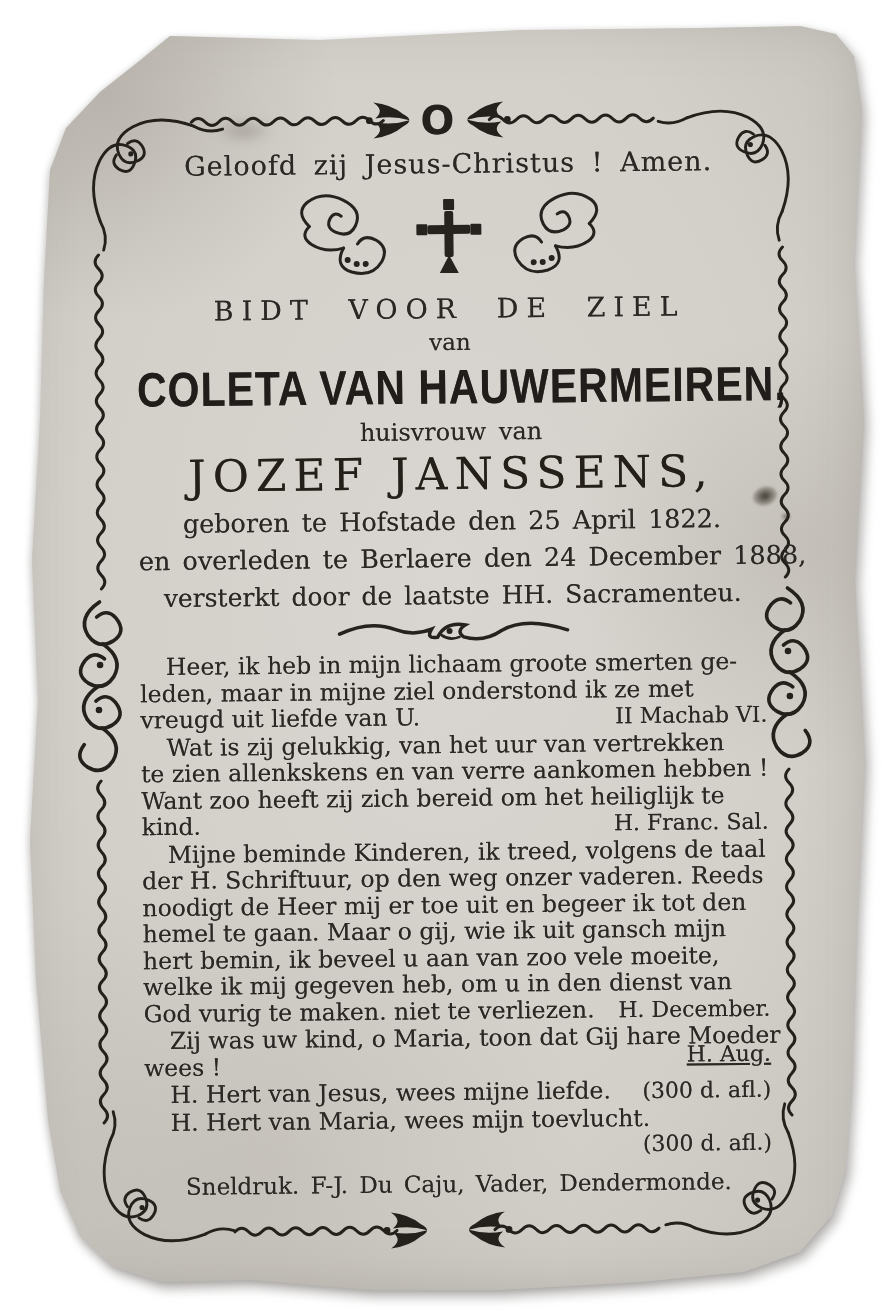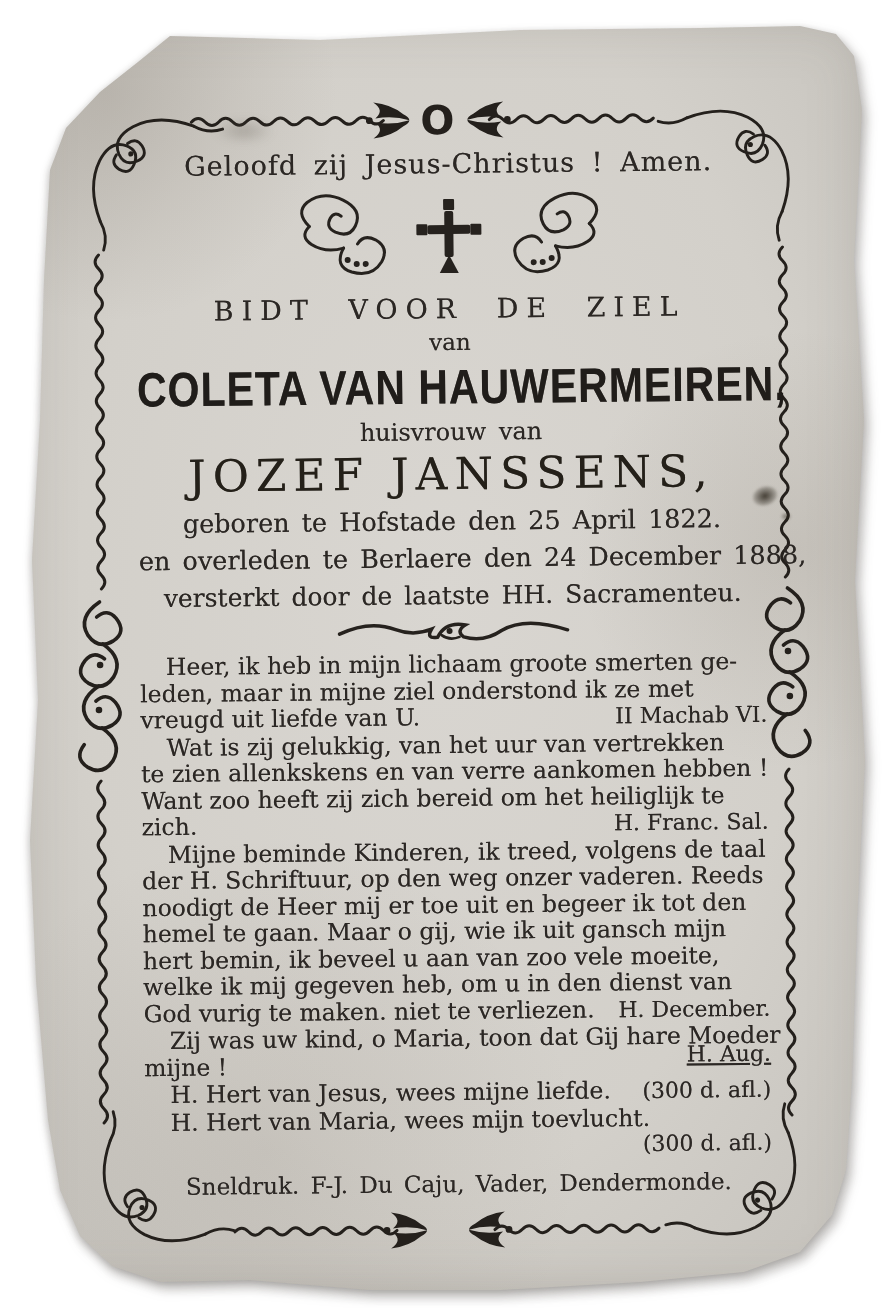--- a/index.html
+++ b/index.html
@@ -171,42 +171,42 @@
               <span class="pline">vreugd uit liefde van U.</span>
               <span class="attr">II Machab VI.</span>
             </div>
           </div>
 
           <div class="para">
             <div class="pline indent">Wat is zij gelukkig, van het uur van vertrekken</div>
             <div class="pline">te zien allenkskens en van verre aankomen hebben !</div>
             <div class="pline">Want zoo heeft zij zich bereid om het heiliglijk te</div>
             <div class="attr-row">
-              <span class="pline">zich.</span>
+              <span class="pline">kind.</span>
               <span class="attr">H. Franc. Sal.</span>
             </div>
           </div>
 
           <div class="para">
             <div class="pline indent">Mijne beminde Kinderen, ik treed, volgens de taal</div>
             <div class="pline">der H. Schriftuur, op den weg onzer vaderen. Reeds</div>
             <div class="pline">noodigt de Heer mij er toe uit en begeer ik tot den</div>
             <div class="pline">hemel te gaan. Maar o gij, wie ik uit gansch mijn</div>
             <div class="pline">hert bemin, ik beveel u aan van zoo vele moeite,</div>
             <div class="pline">welke ik mij gegeven heb, om u in den dienst van</div>
             <div class="attr-row">
               <span class="pline">God vurig te maken. niet te verliezen.</span>
               <span class="attr">H. December.</span>
             </div>
           </div>
 
           <div class="para">
             <div class="pline indent">Zij was uw kind, o Maria, toon dat Gij hare Moeder</div>
             <div class="attr-row">
-              <span class="pline">mijne !</span>
+              <span class="pline">wees !</span>
               <span class="attr raised">H. Aug.</span>
             </div>
           </div>
 
           <div class="para">
             <div class="attr-row">
               <span class="pline pad-indent">H. Hert van Jesus, wees mijne liefde.</span>
               <span class="attr">(300 d. afl.)</span>
             </div>
           </div>

